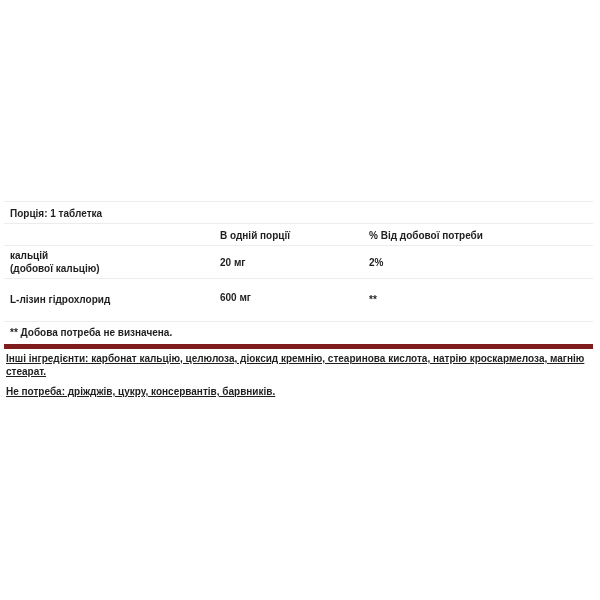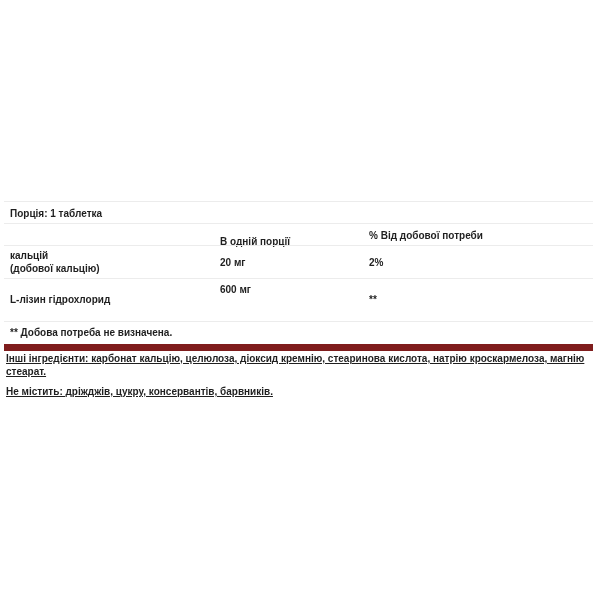--- a/index.html
+++ b/index.html
@@ -3,48 +3,48 @@
 <meta charset="utf-8">
 <style>
   html, body { margin: 0; padding: 0; }
   body {
     width: 600px; height: 600px; background: #ffffff; position: relative;
     font-family: "Liberation Sans", sans-serif; color: #1f1f1f;
     font-size: 10px; font-weight: bold; overflow: hidden;
   }
   .table { position: absolute; left: 4px; top: 201px; width: 589px; }
   .row { position: relative; border-top: 1px solid #ececec; }
-  .row.last { border-bottom: 7px solid #7f1d1d; }
+  .row.last { border-bottom: 5px solid #7f1d1d; }
   .cell { position: absolute; line-height: 13px; }
   .c1 { left: 6px; }
   .c2 { left: 216px; }
   .c3 { left: 365px; }
   .text-block { position: absolute; left: 6px; width: 580px; line-height: 13px; text-decoration: underline; }
 </style>
 </head>
 <body>
 
 <div class="table">
   <div class="row" style="height:21px;">
     <span class="cell c1" style="top:5px;">Порція: 1 таблетка</span>
   </div>
   <div class="row" style="height:21px;">
-    <span class="cell c2" style="top:11px;">В одній порції</span>
+    <span class="cell c2" style="top:5px;">В одній порції</span>
     <span class="cell c3" style="top:5px;text-align:center;">% Від добової потреби</span>
   </div>
   <div class="row" style="height:32px;">
     <span class="cell c1" style="top:3px;">кальцій</span>
     <span class="cell c1" style="top:16px;">(добової кальцію)</span>
     <span class="cell c2" style="top:10px;">20 мг</span>
     <span class="cell c3" style="top:10px;">2%</span>
   </div>
   <div class="row" style="height:42px;">
     <span class="cell c1" style="top:14px;">L-лізин гідрохлорид</span>
-    <span class="cell c2" style="top:4px;">600 мг</span>
+    <span class="cell c2" style="top:12px;">600 мг</span>
     <span class="cell c3" style="top:14px;">**</span>
   </div>
   <div class="row last" style="height:22px;">
     <span class="cell c1" style="top:4px;">** Добова потреба не визначена.</span>
   </div>
 </div>
 
 <div class="text-block" style="top:352px;">Інші інгредієнти: карбонат кальцію, целюлоза, діоксид кремнію, стеаринова кислота, натрію кроскармелоза, магнію стеарат.</div>
-<div class="text-block" style="top:385px;">Не містить: дріжджів, цукру, консервантів, барвників.</div>
+<div class="text-block" style="top:385px;">Не потреба: дріжджів, цукру, консервантів, барвників.</div>
 
 </body></html>

